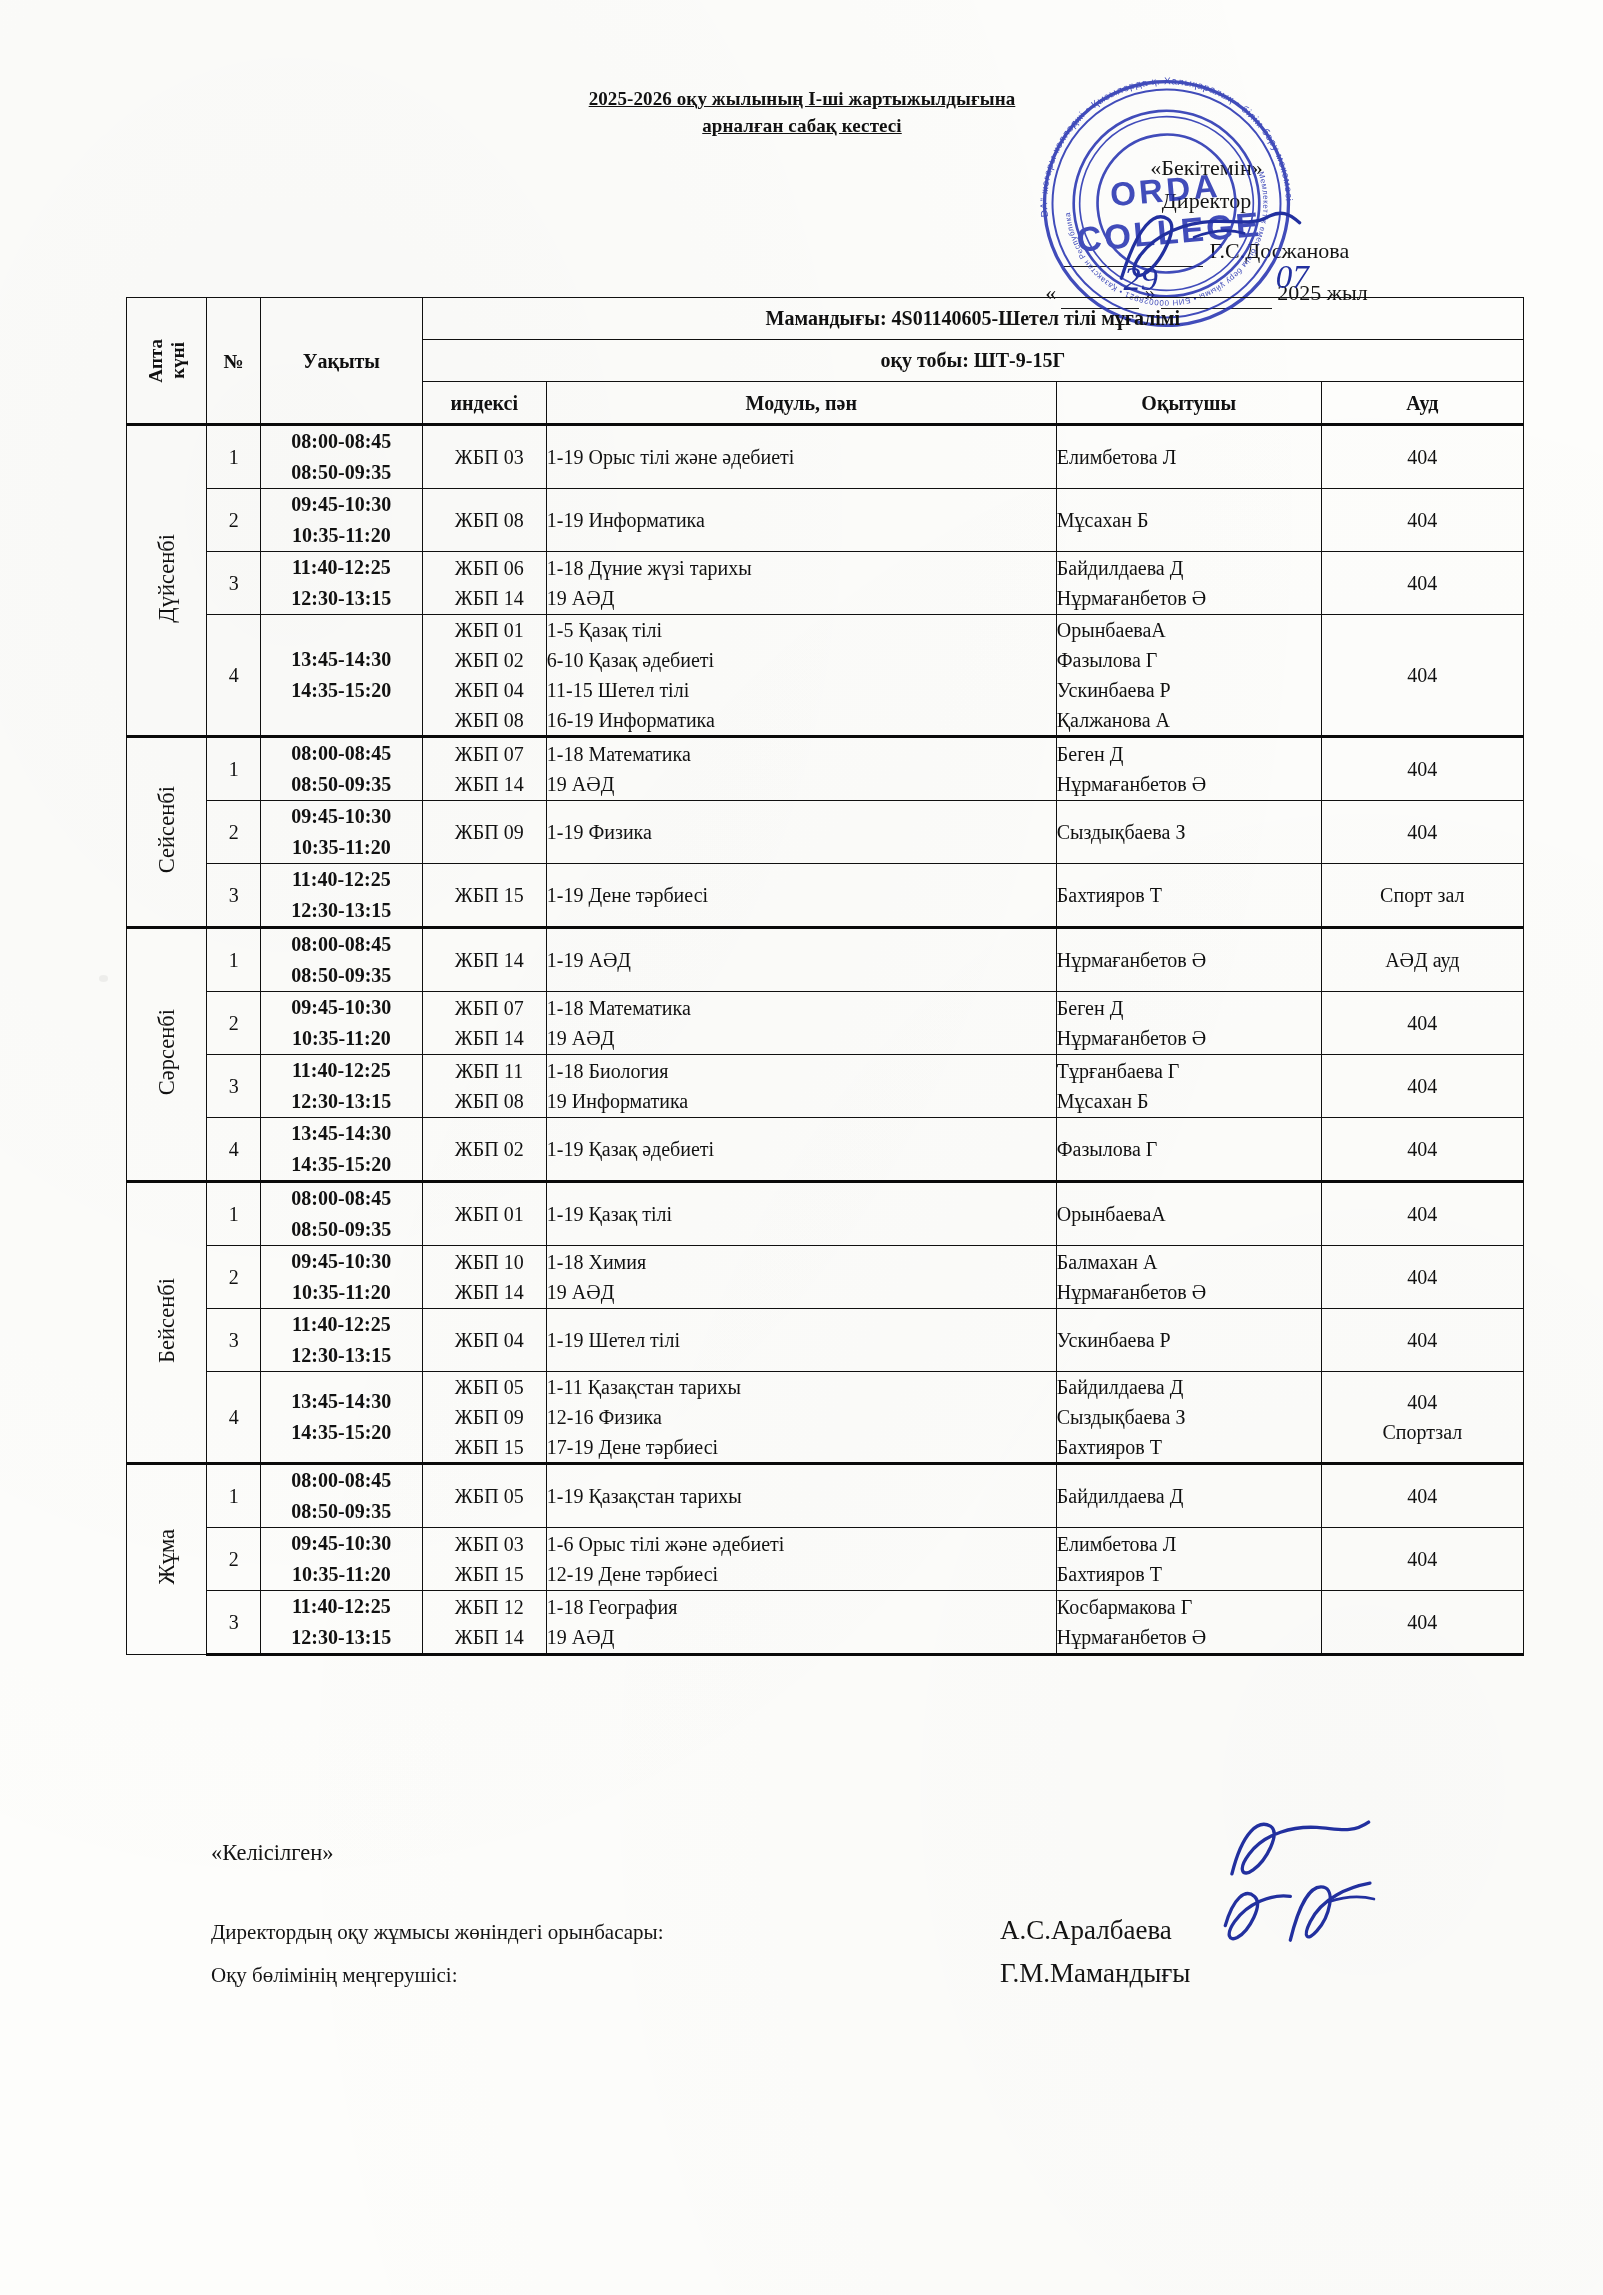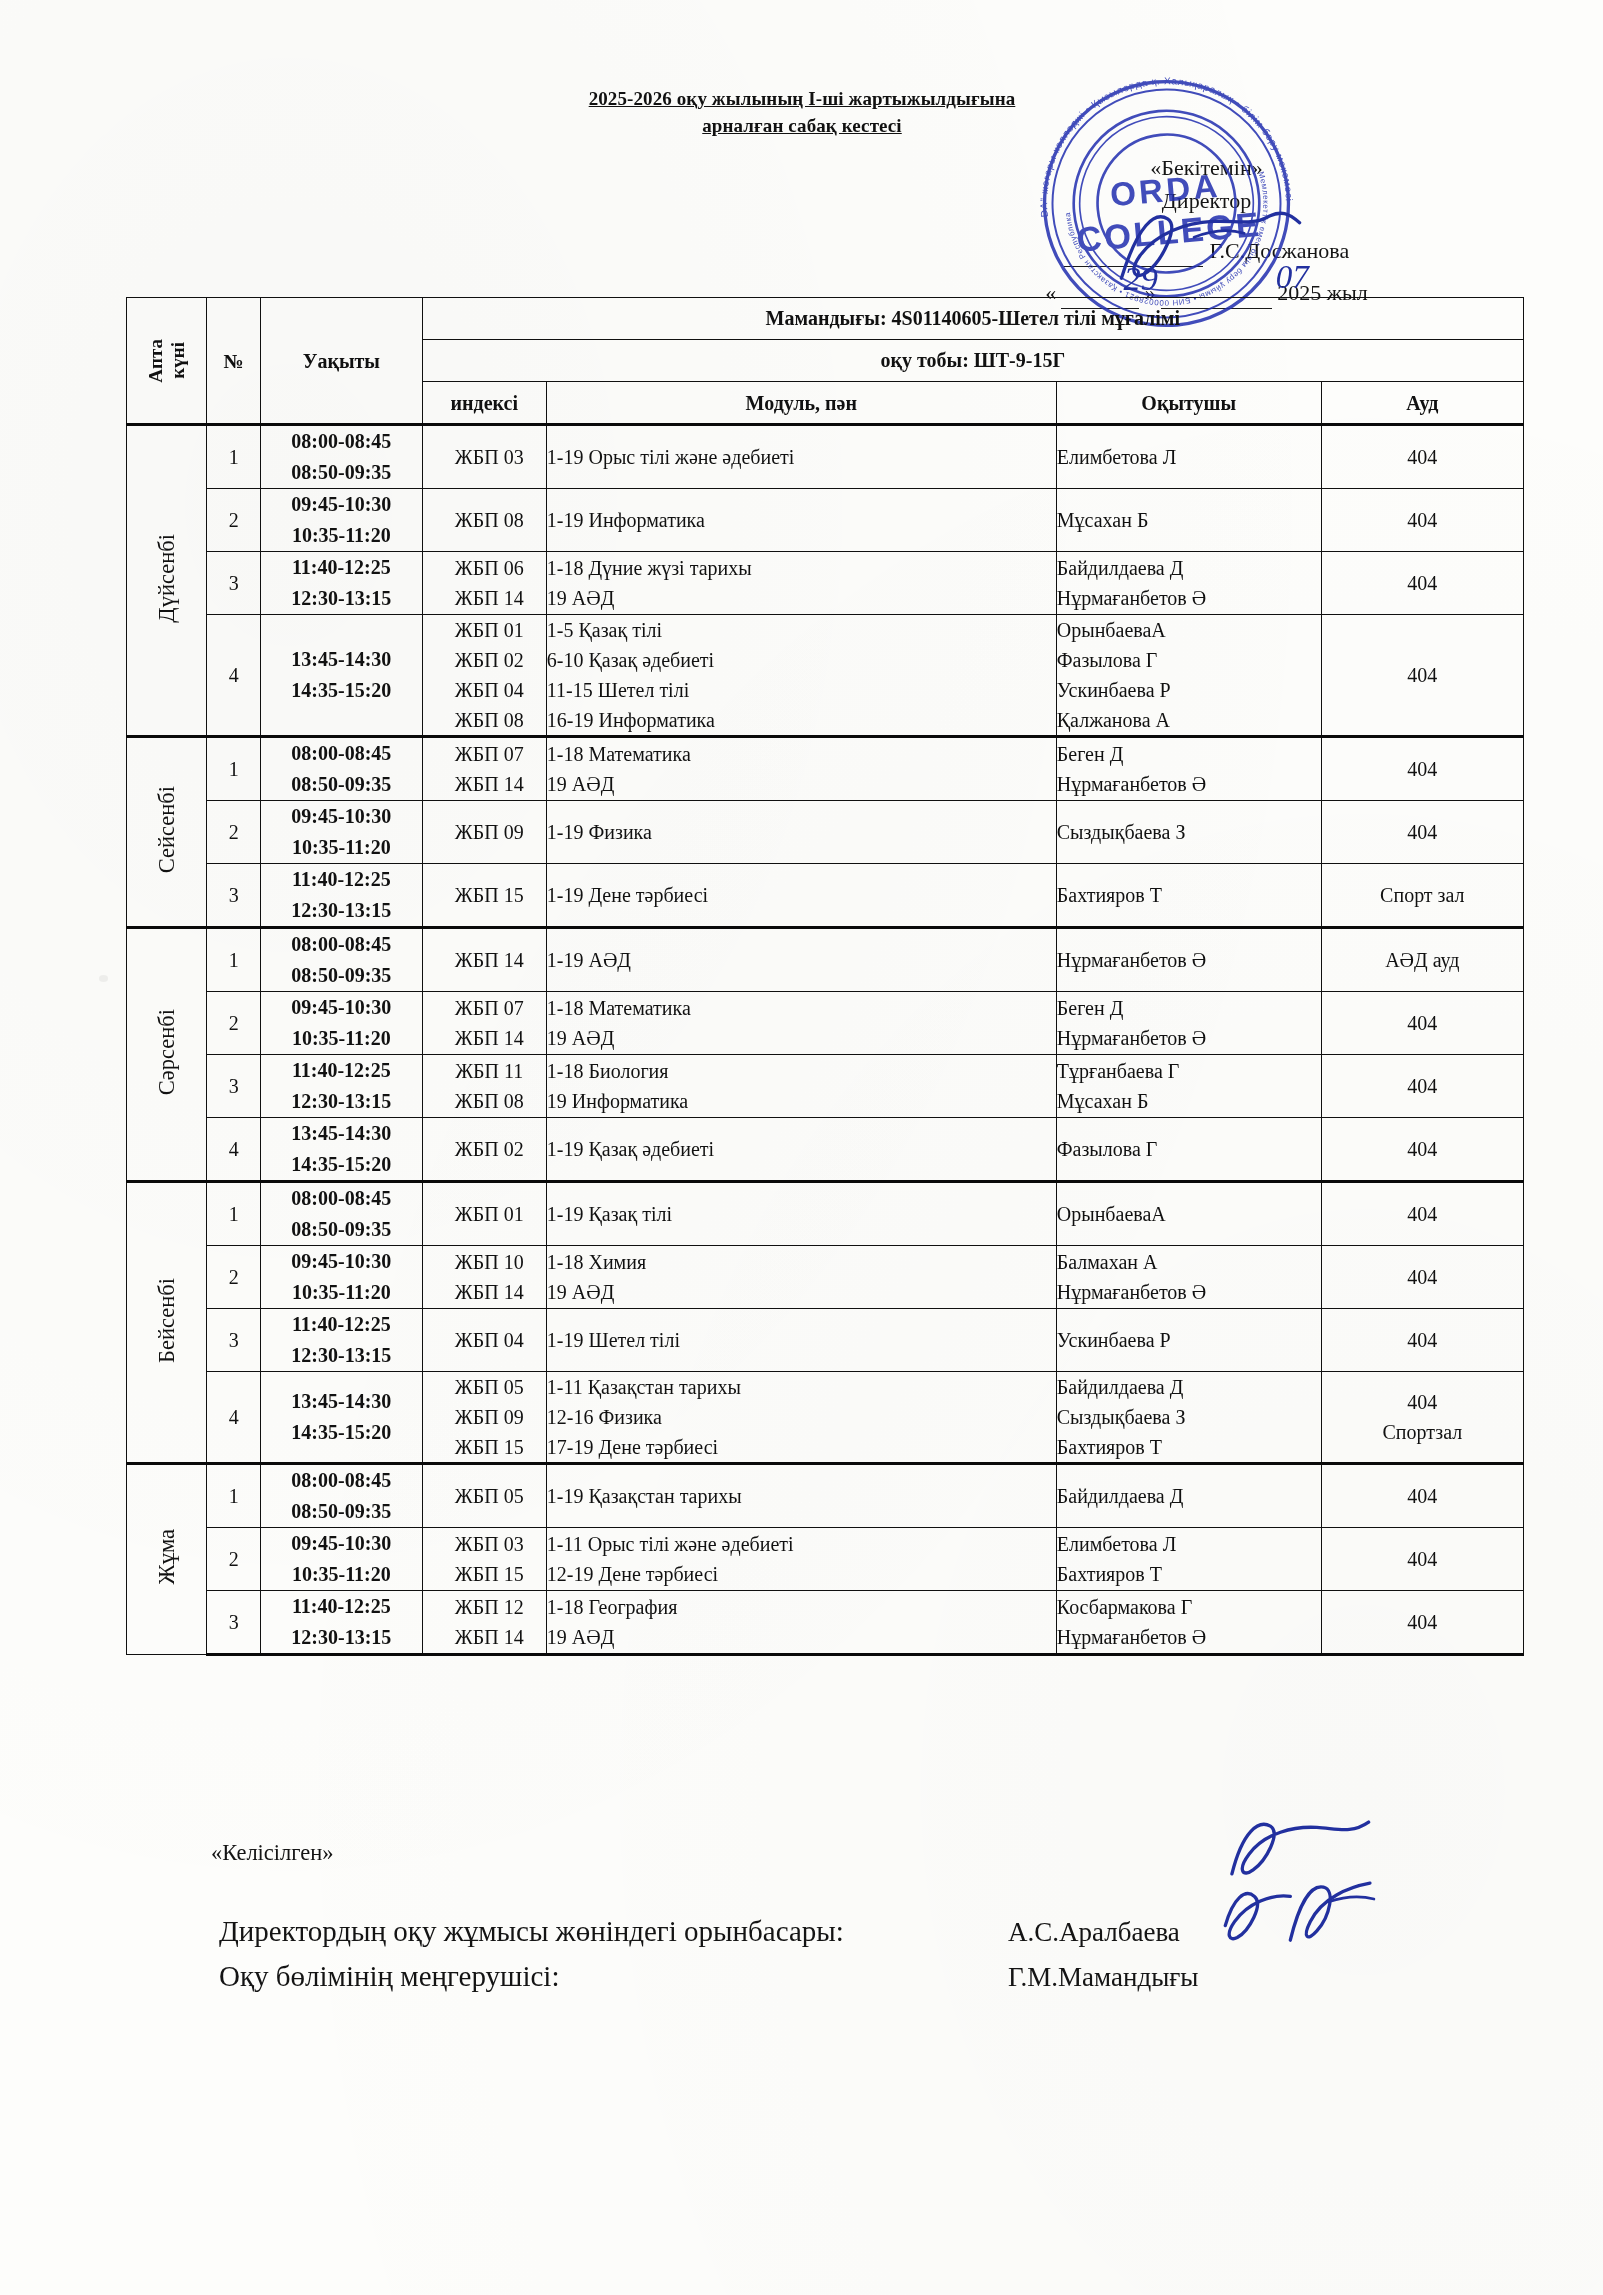--- a/index.html
+++ b/index.html
@@ -226,21 +226,21 @@
     font-size: 22.5px;
     color: #141414;
   }
   .kel { font-size: 22.5px; margin-bottom: 49px; }
   .foot-rows { position: relative; }
   .foot-row {
     display: flex;
     align-items: baseline;
     margin-bottom: 12px;
   }
-  .foot-label { width: 789px; font-size: 29px; margin-left: 8px; }
+  .foot-label { width: 789px; font-size: 21px; }
   .foot-name { font-size: 27px; white-space: nowrap; }
   .scribble-foot {
     position: absolute;
     left: 1001px;
     top: -26.5px;
     width: 219px;
     height: 133px;
     pointer-events: none;
   }
   .scribble-foot svg { width: 100%; height: 100%; }
@@ -725,21 +725,21 @@
             </td>
             <td class="timecell">
               <span class="ln">09:45-10:30</span>
               <span class="ln">10:35-11:20</span>
             </td>
             <td class="stack center-idx">
               <span class="ln">ЖБП 03</span>
               <span class="ln">ЖБП 15</span>
             </td>
             <td class="stack">
-              <span class="ln">1-11 Орыс тілі және әдебиеті</span>
+              <span class="ln">1-6 Орыс тілі және әдебиеті</span>
               <span class="ln">12-19 Дене тәрбиесі</span>
             </td>
             <td class="teacell">
               <span class="ln">Елимбетова Л</span>
               <span class="ln">Бахтияров Т</span>
             </td>
             <td class="audcell">
               <span class="ln">404</span>
             </td>
           </tr>

